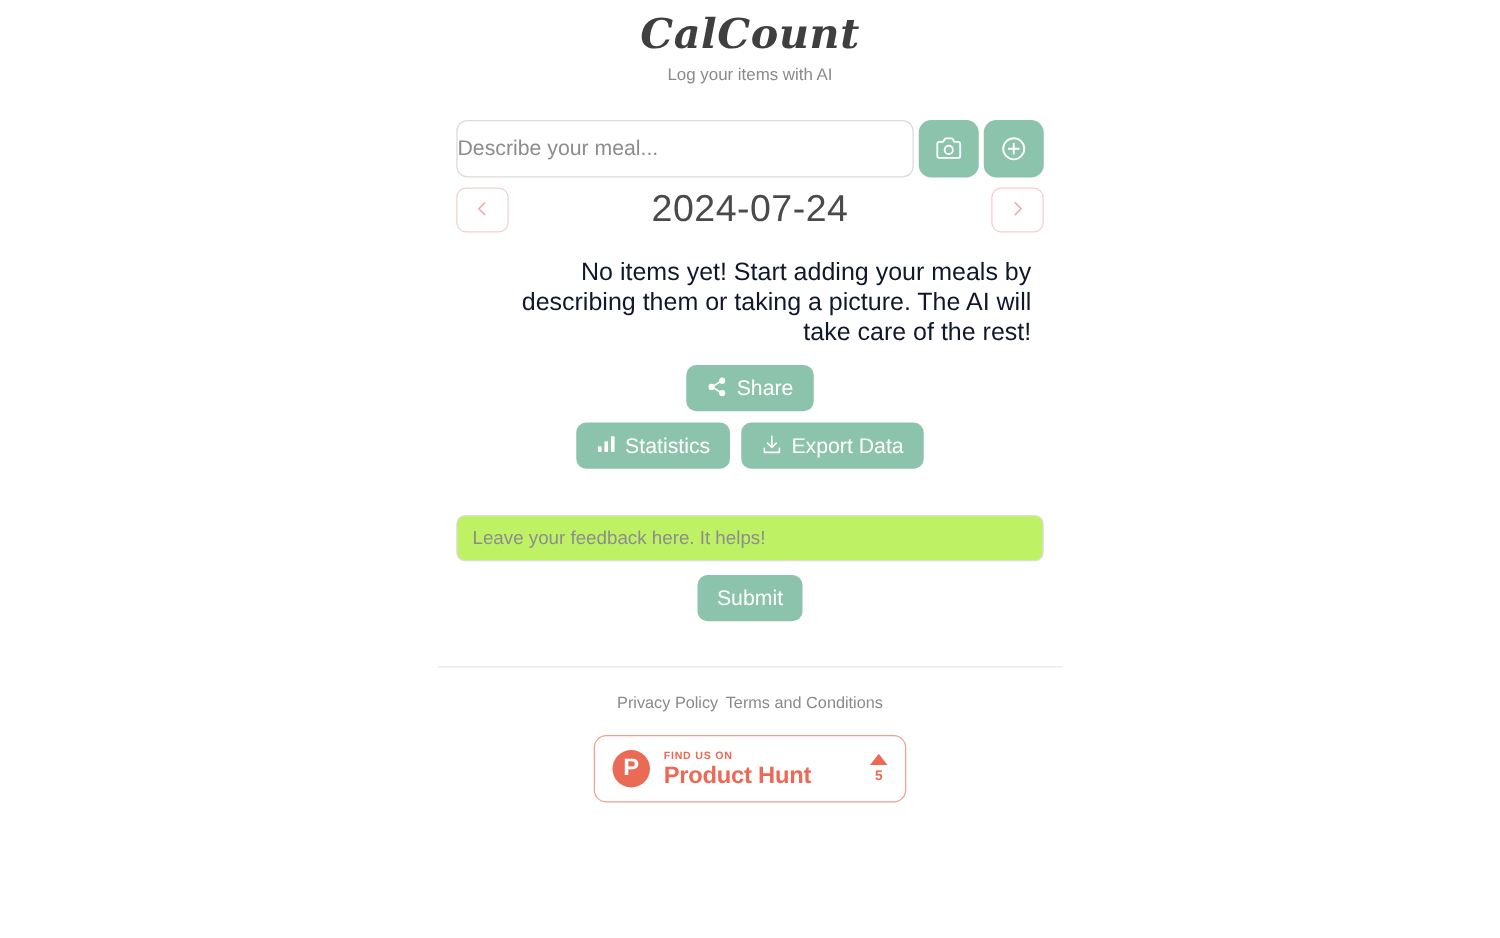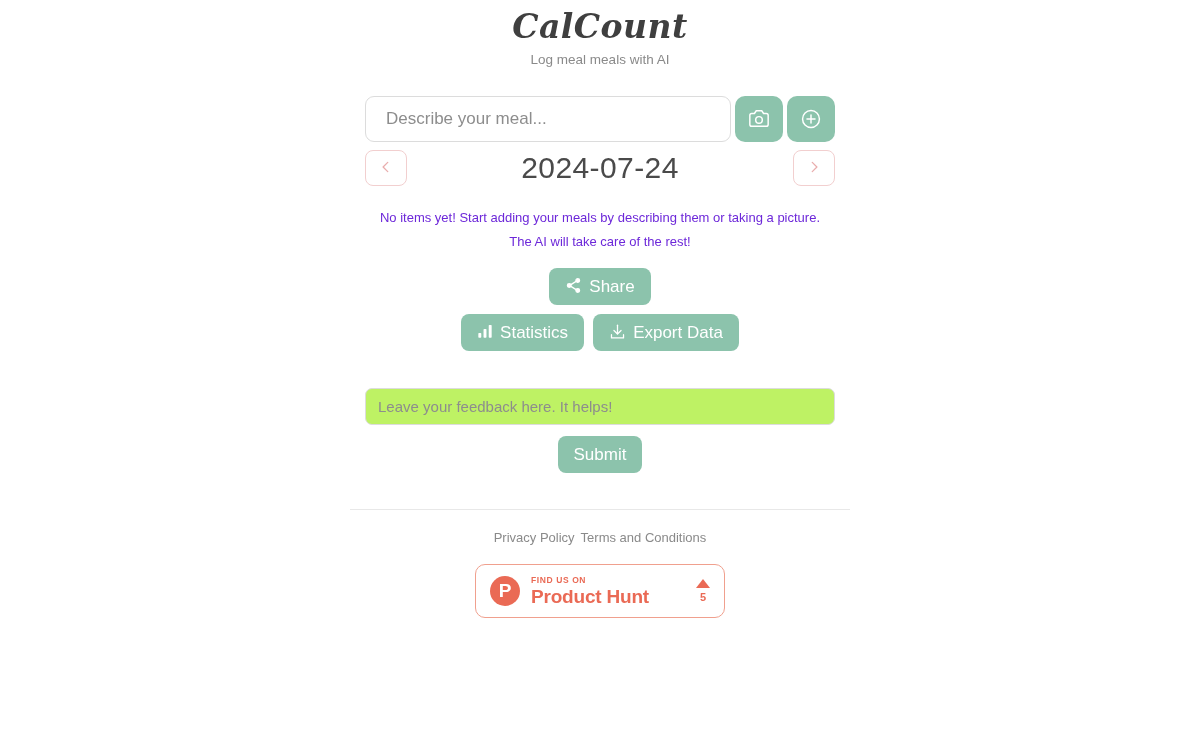--- a/index.html
+++ b/index.html
@@ -50,21 +50,21 @@
     margin-top: 27px;
     width: 470px;
     height: 46px;
   }
   .meal-input {
     flex: 1 1 auto;
     height: 46px;
     border: 1px solid #dcdcdc;
     border-radius: 9px;
     background: #ffffff;
-    padding: 0 20px;
+    padding: 0 0;
     font-size: 17px;
     font-family: "Liberation Sans", sans-serif;
     color: #5c5c5c;
     outline: none;
   }
   .meal-input::placeholder { color: #8d8d8d; opacity: 1; }
 
   .icon-btn {
     width: 48px;
     height: 46px;
@@ -105,24 +105,24 @@
     font-weight: 400;
     color: #4a4a4a;
     letter-spacing: 0.4px;
     line-height: 36px;
   }
 
   
   .empty-state {
     margin: 20px 0 0 0;
     width: 450px;
-    text-align: center;
-    font-size: 13px;
+    text-align: right;
+    font-size: 20px;
     line-height: 24px;
-    color: #6d28d9;
+    color: #0f172a;
   }
 
   
   .bookmark-blurb {
     margin: 53px 0 0 0;
     width: 470px;
     text-align: center;
     font-size: 13.5px;
     line-height: 19.5px;
     color: #8a8a8a;
@@ -257,21 +257,21 @@
     line-height: 14px;
     margin-top: 2px;
   }
 </style>
 </head>
 <body>
 
 <div class="page">
 
   <h1 class="app-title">CalCount</h1>
-  <p class="app-tagline">Log meal meals with AI</p>
+  <p class="app-tagline">Log your items with AI</p>
 
   <div class="entry-row">
     <input class="meal-input" type="text" placeholder="Describe your meal..." style="">
     <button class="icon-btn">
       <span>
         <svg width="22" height="22" viewBox="0 0 24 24" fill="none" stroke="#ffffff" stroke-width="1.6" stroke-linecap="round" stroke-linejoin="round">
           <path d="M22 18a2 2 0 0 1-2 2H4a2 2 0 0 1-2-2V8a2 2 0 0 1 2-2h3l2-3h6l2 3h3a2 2 0 0 1 2 2z"></path>
           <circle cx="12" cy="13" r="3.6"></circle>
         </svg>
       </span>

